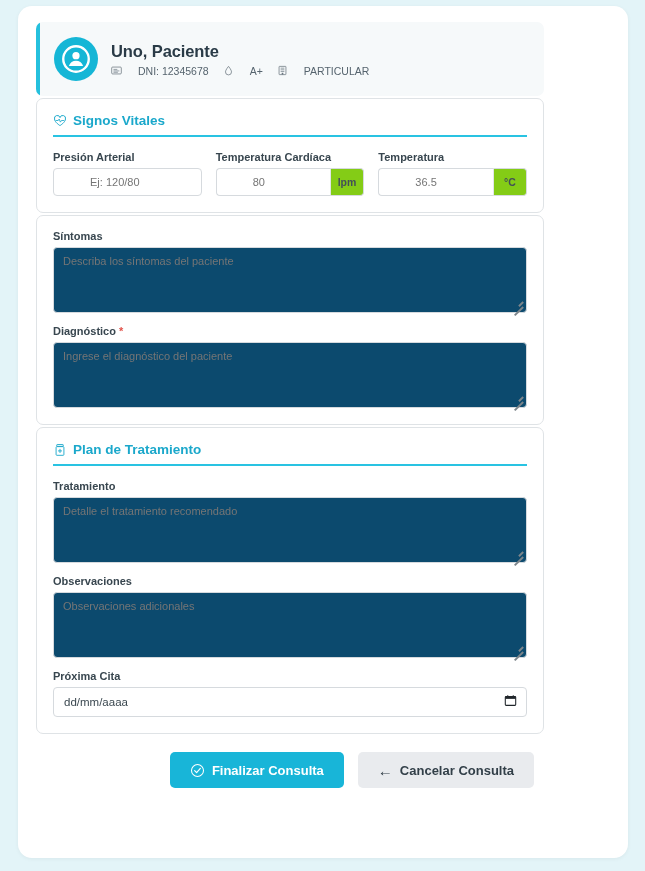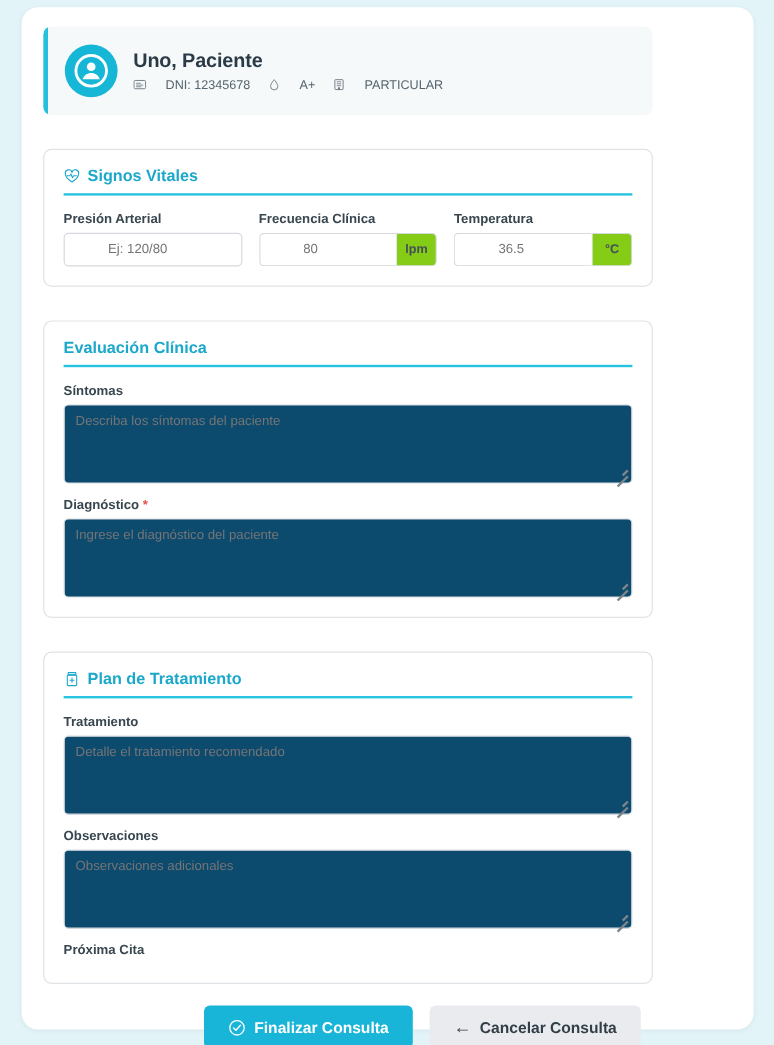--- a/index.html
+++ b/index.html
@@ -73,21 +73,21 @@
     align-items: center;
     gap: 14px;
     font-size: 10.5px;
     color: #56646e;
   }
   .meta-item { display: flex; align-items: center; gap: 16px; }
   .meta-item svg { display: block; }
 
   
   .section {
-    margin-top: 28px;
+    margin-top: 2px;
     border: 1px solid #dfe3e6;
     border-radius: 7px;
     padding: 14px 16px 16px 16px;
     background: #fff;
   }
   .section-head {
     display: flex;
     align-items: center;
     gap: 6px;
     padding-bottom: 7px;
@@ -305,41 +305,38 @@
 
       <div class="vitals-row">
         <div class="vital-col">
           <label class="field-label">Presión Arterial</label>
           <div class="input-group">
             <input class="txt-input" style="border-right: 1px solid rgb(214, 218, 222); border-top-right-radius: 4px; border-bottom-right-radius: 4px;" placeholder="Ej: 120/80">
           </div>
         </div>
 
         <div class="vital-col">
-          <label class="field-label">Frecuencia Clínica</label>
+          <label class="field-label">Temperatura Cardíaca</label>
           <div class="input-group">
             <input class="txt-input" placeholder="80" style="">
             <span class="addon">lpm</span>
           </div>
         </div>
 
         <div class="vital-col">
           <label class="field-label">Temperatura</label>
           <div class="input-group">
             <input class="txt-input" placeholder="36.5" style="">
             <span class="addon">°C</span>
           </div>
         </div>
       </div>
     </div>
 
     <div class="section">
-      <div class="section-head">
-        <span class="section-title">Evaluación Clínica</span>
-      </div>
 
       <label class="field-label">Síntomas</label>
       <div class="ta-wrap">
         <textarea class="ta" placeholder="Describa los síntomas del paciente" style=""></textarea>
         <span class="grip">
             <i class="l1"></i>
             <i class="l2"></i>
           </span>
       </div>
 
@@ -381,20 +378,31 @@
       <label class="field-label">Observaciones</label>
       <div class="ta-wrap">
         <textarea class="ta" placeholder="Observaciones adicionales" style=""></textarea>
         <span class="grip">
             <i class="l1"></i>
             <i class="l2"></i>
           </span>
       </div>
 
       <label class="field-label">Próxima Cita</label>
+      <div class="date-wrap">
+        <input class="date-input" value="dd/mm/aaaa" style="">
+        <span class="cal-icon">
+          <svg width="13" height="13" viewBox="0 0 16 16">
+            <rect x="1.6" y="3" width="12.8" height="11" rx="1" fill="none" stroke="#20262b" stroke-width="1.3"></rect>
+            <rect x="1.6" y="3" width="12.8" height="3" fill="#20262b"></rect>
+            <line x1="4.6" y1="1.4" x2="4.6" y2="3.4" stroke="#20262b" stroke-width="1.3"></line>
+            <line x1="11.4" y1="1.4" x2="11.4" y2="3.4" stroke="#20262b" stroke-width="1.3"></line>
+          </svg>
+        </span>
+      </div>
     </div>
 
     <div class="footer">
       <button class="btn btn-primary">
         <span>
           <svg width="15" height="15" viewBox="0 0 20 20">
             <circle cx="10" cy="10" r="8" fill="none" stroke="#ffffff" stroke-width="1.4"></circle>
             <polyline points="6.2,10.2 8.8,12.8 13.8,7.2" fill="none" stroke="#ffffff" stroke-width="1.6" stroke-linecap="round" stroke-linejoin="round"></polyline>
           </svg>
         </span>

